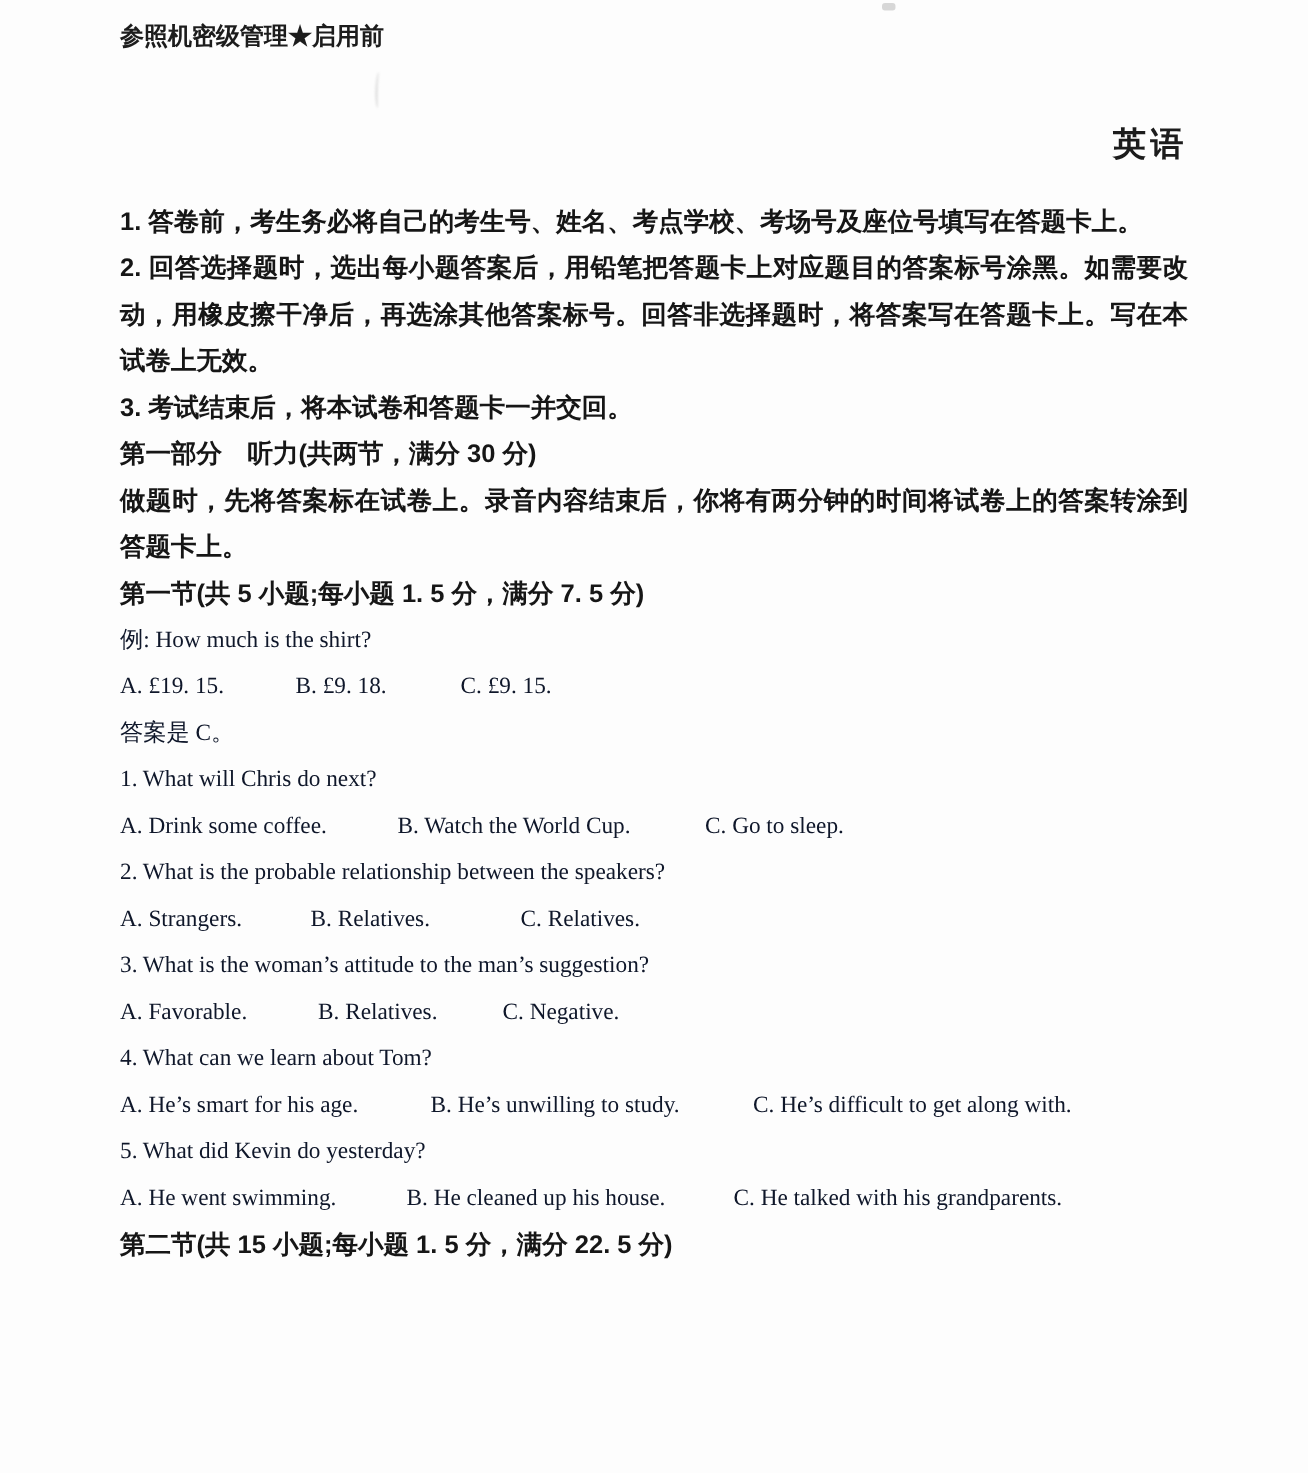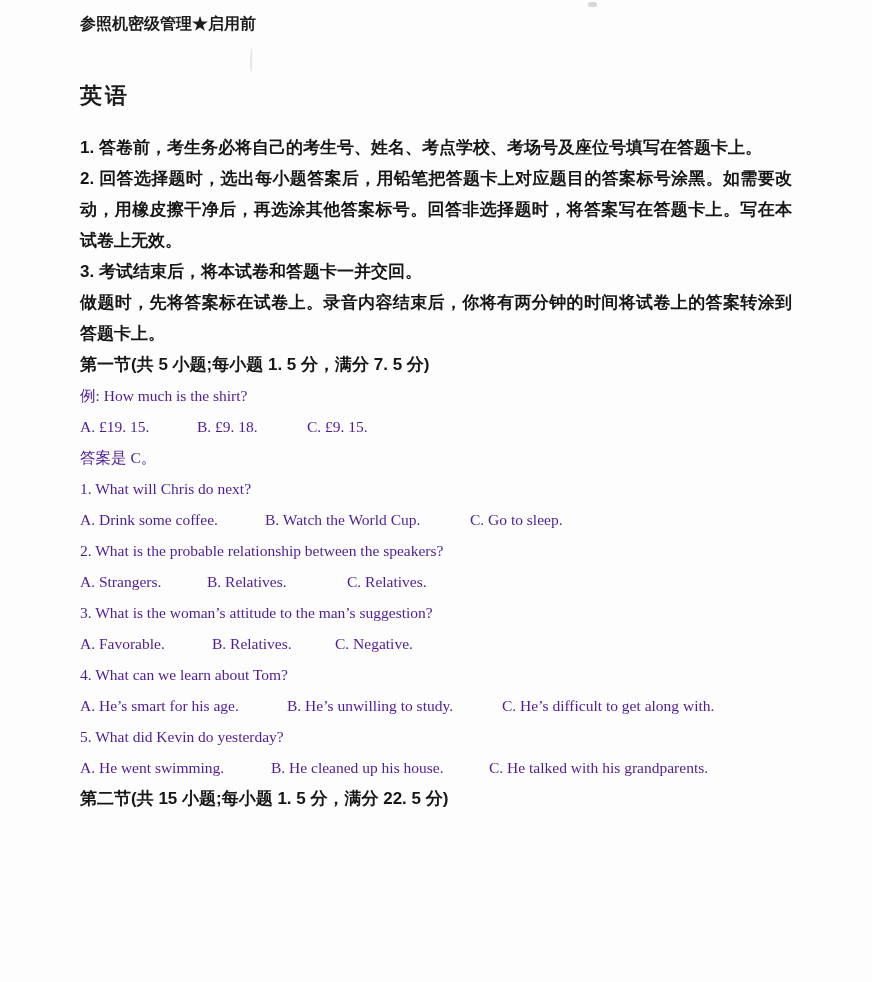--- a/index.html
+++ b/index.html
@@ -22,33 +22,33 @@
     font-family:"Liberation Sans",sans-serif;
     font-weight:700;
     font-size:17px;
     color:#161616;
   }
   
   .en{
     font-family:"Liberation Serif",serif;
     font-weight:400;
     font-size:15.5px;
-    color:#4c1d95;
+    color:#0f172a;
   }
   .security-notice{
     font-family:"Liberation Sans",sans-serif;
     font-weight:700;
     font-size:16px;
     margin:0;
   }
   .doc-title{
     font-family:"Liberation Sans",sans-serif;
     font-weight:700;
     font-size:22px;
-    text-align:left;
+    text-align:right;
     letter-spacing:3px;
     margin:46px 0 0 0;
   }
   .content{
     margin-top:21px;
     line-height:31px;
   }
   .content p{margin:0;}
   .zh-para{text-align:justify;}
   .opt-row{display:flex;}
@@ -86,20 +86,21 @@
 
   <h1 class="doc-title">英语</h1>
 
   <div class="content">
 
 
     <p class="zh zh-para">1. 答卷前，考生务必将自己的考生号、姓名、考点学校、考场号及座位号填写在答题卡上。</p>
     <p class="zh zh-para">2. 回答选择题时，选出每小题答案后，用铅笔把答题卡上对应题目的答案标号涂黑。如需要改动，用橡皮擦干净后，再选涂其他答案标号。回答非选择题时，将答案写在答题卡上。写在本试卷上无效。</p>
     <p class="zh zh-para">3. 考试结束后，将本试卷和答题卡一并交回。</p>
 
+    <p class="zh">第一部分　听力(共两节，满分 30 分)</p>
 
     <p class="zh zh-para">做题时，先将答案标在试卷上。录音内容结束后，你将有两分钟的时间将试卷上的答案转涂到答题卡上。</p>
 
     <p class="zh">第一节(共 5 小题;每小题 1. 5 分，满分 7. 5 分)</p>
 
 
     <p class="en">例: How much is the shirt?</p>
 
     <p class="en opt-row ow-ex">
       <span class="o1">A. £19. 15.</span>

